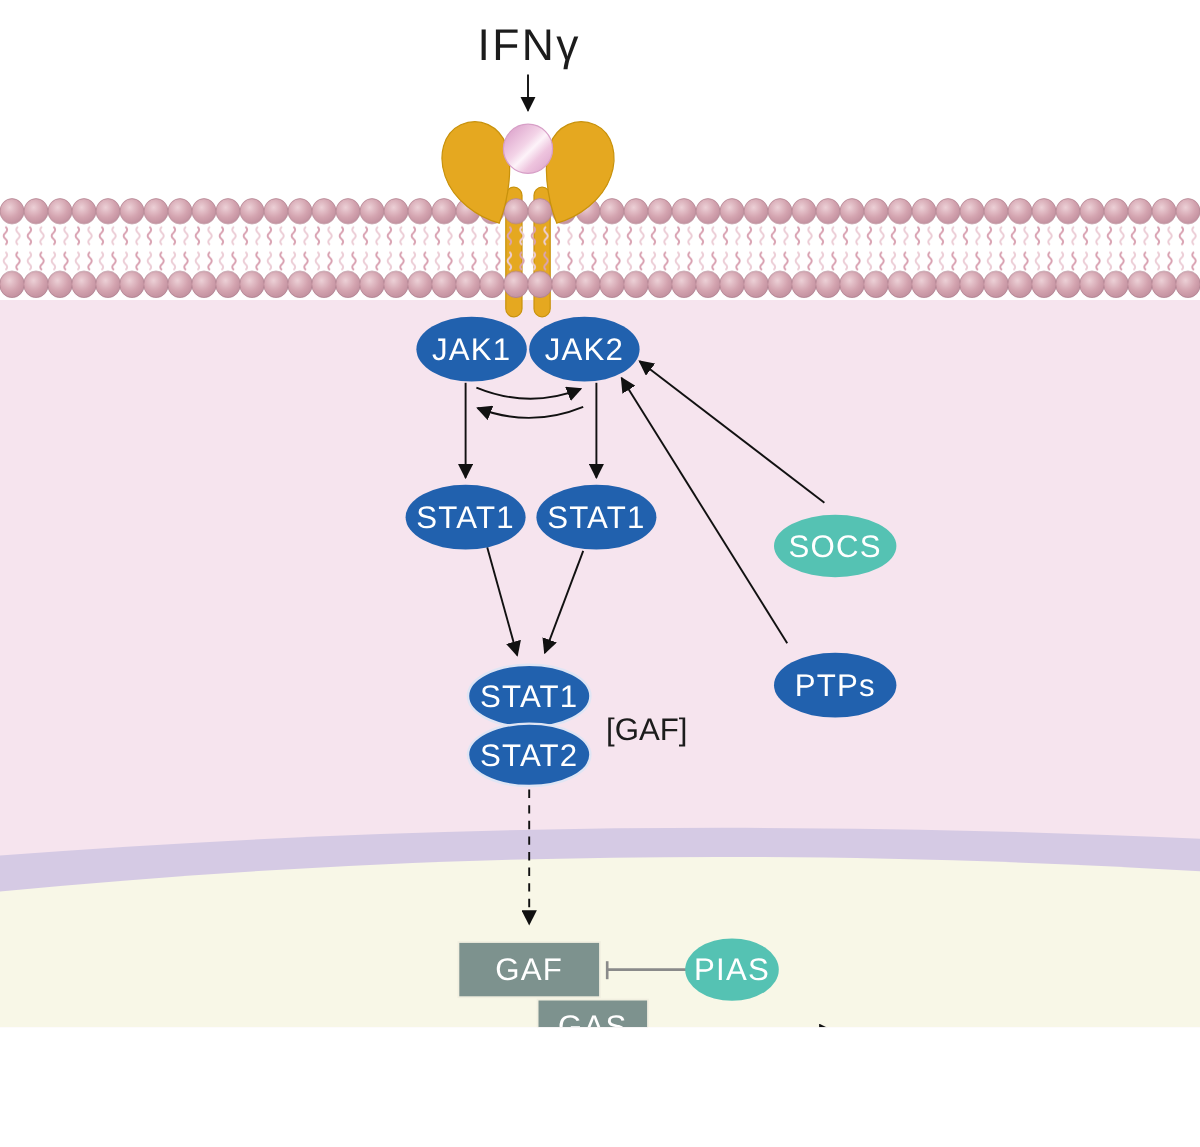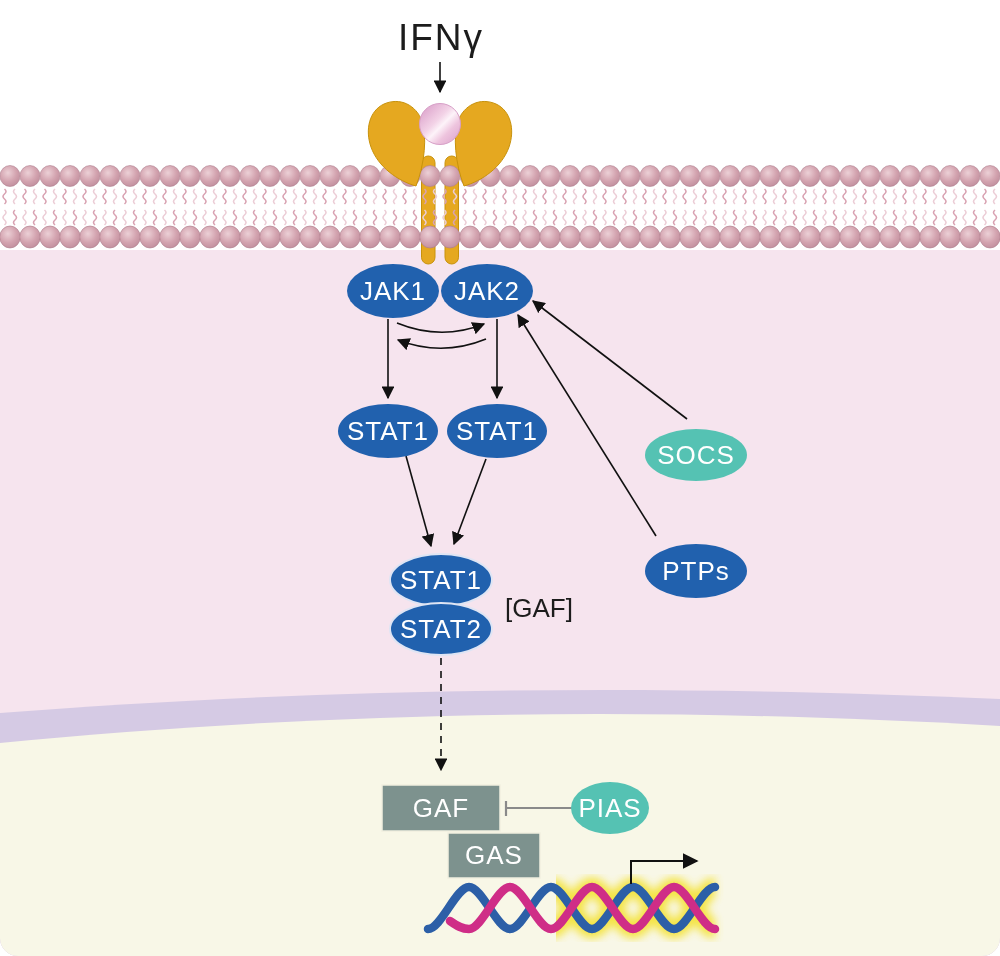--- a/index.html
+++ b/index.html
@@ -1,16 +1,16 @@
 <!DOCTYPE html>
 <html><head>
 <meta charset="utf-8">
 <style>
   html,body{margin:0;padding:0;background:#fff;}
-  .canvas{position:relative;width:1000px;height:956px;overflow:hidden;background:#ffffff;border-radius:18px;}
+  .canvas{position:relative;width:1000px;height:856px;overflow:hidden;background:#ffffff;}
   svg{display:block;}
   text{font-family:"Liberation Sans", sans-serif;}
   .node-label{font-size:26px;fill:#ffffff;letter-spacing:1px;}
   .dark-label{fill:#1c1c1c;}
 </style>
 </head>
 <body>
 
 <div class="canvas">
 <svg width="1000" height="956" viewBox="0 0 1000 956" xmlns="http://www.w3.org/2000/svg">

